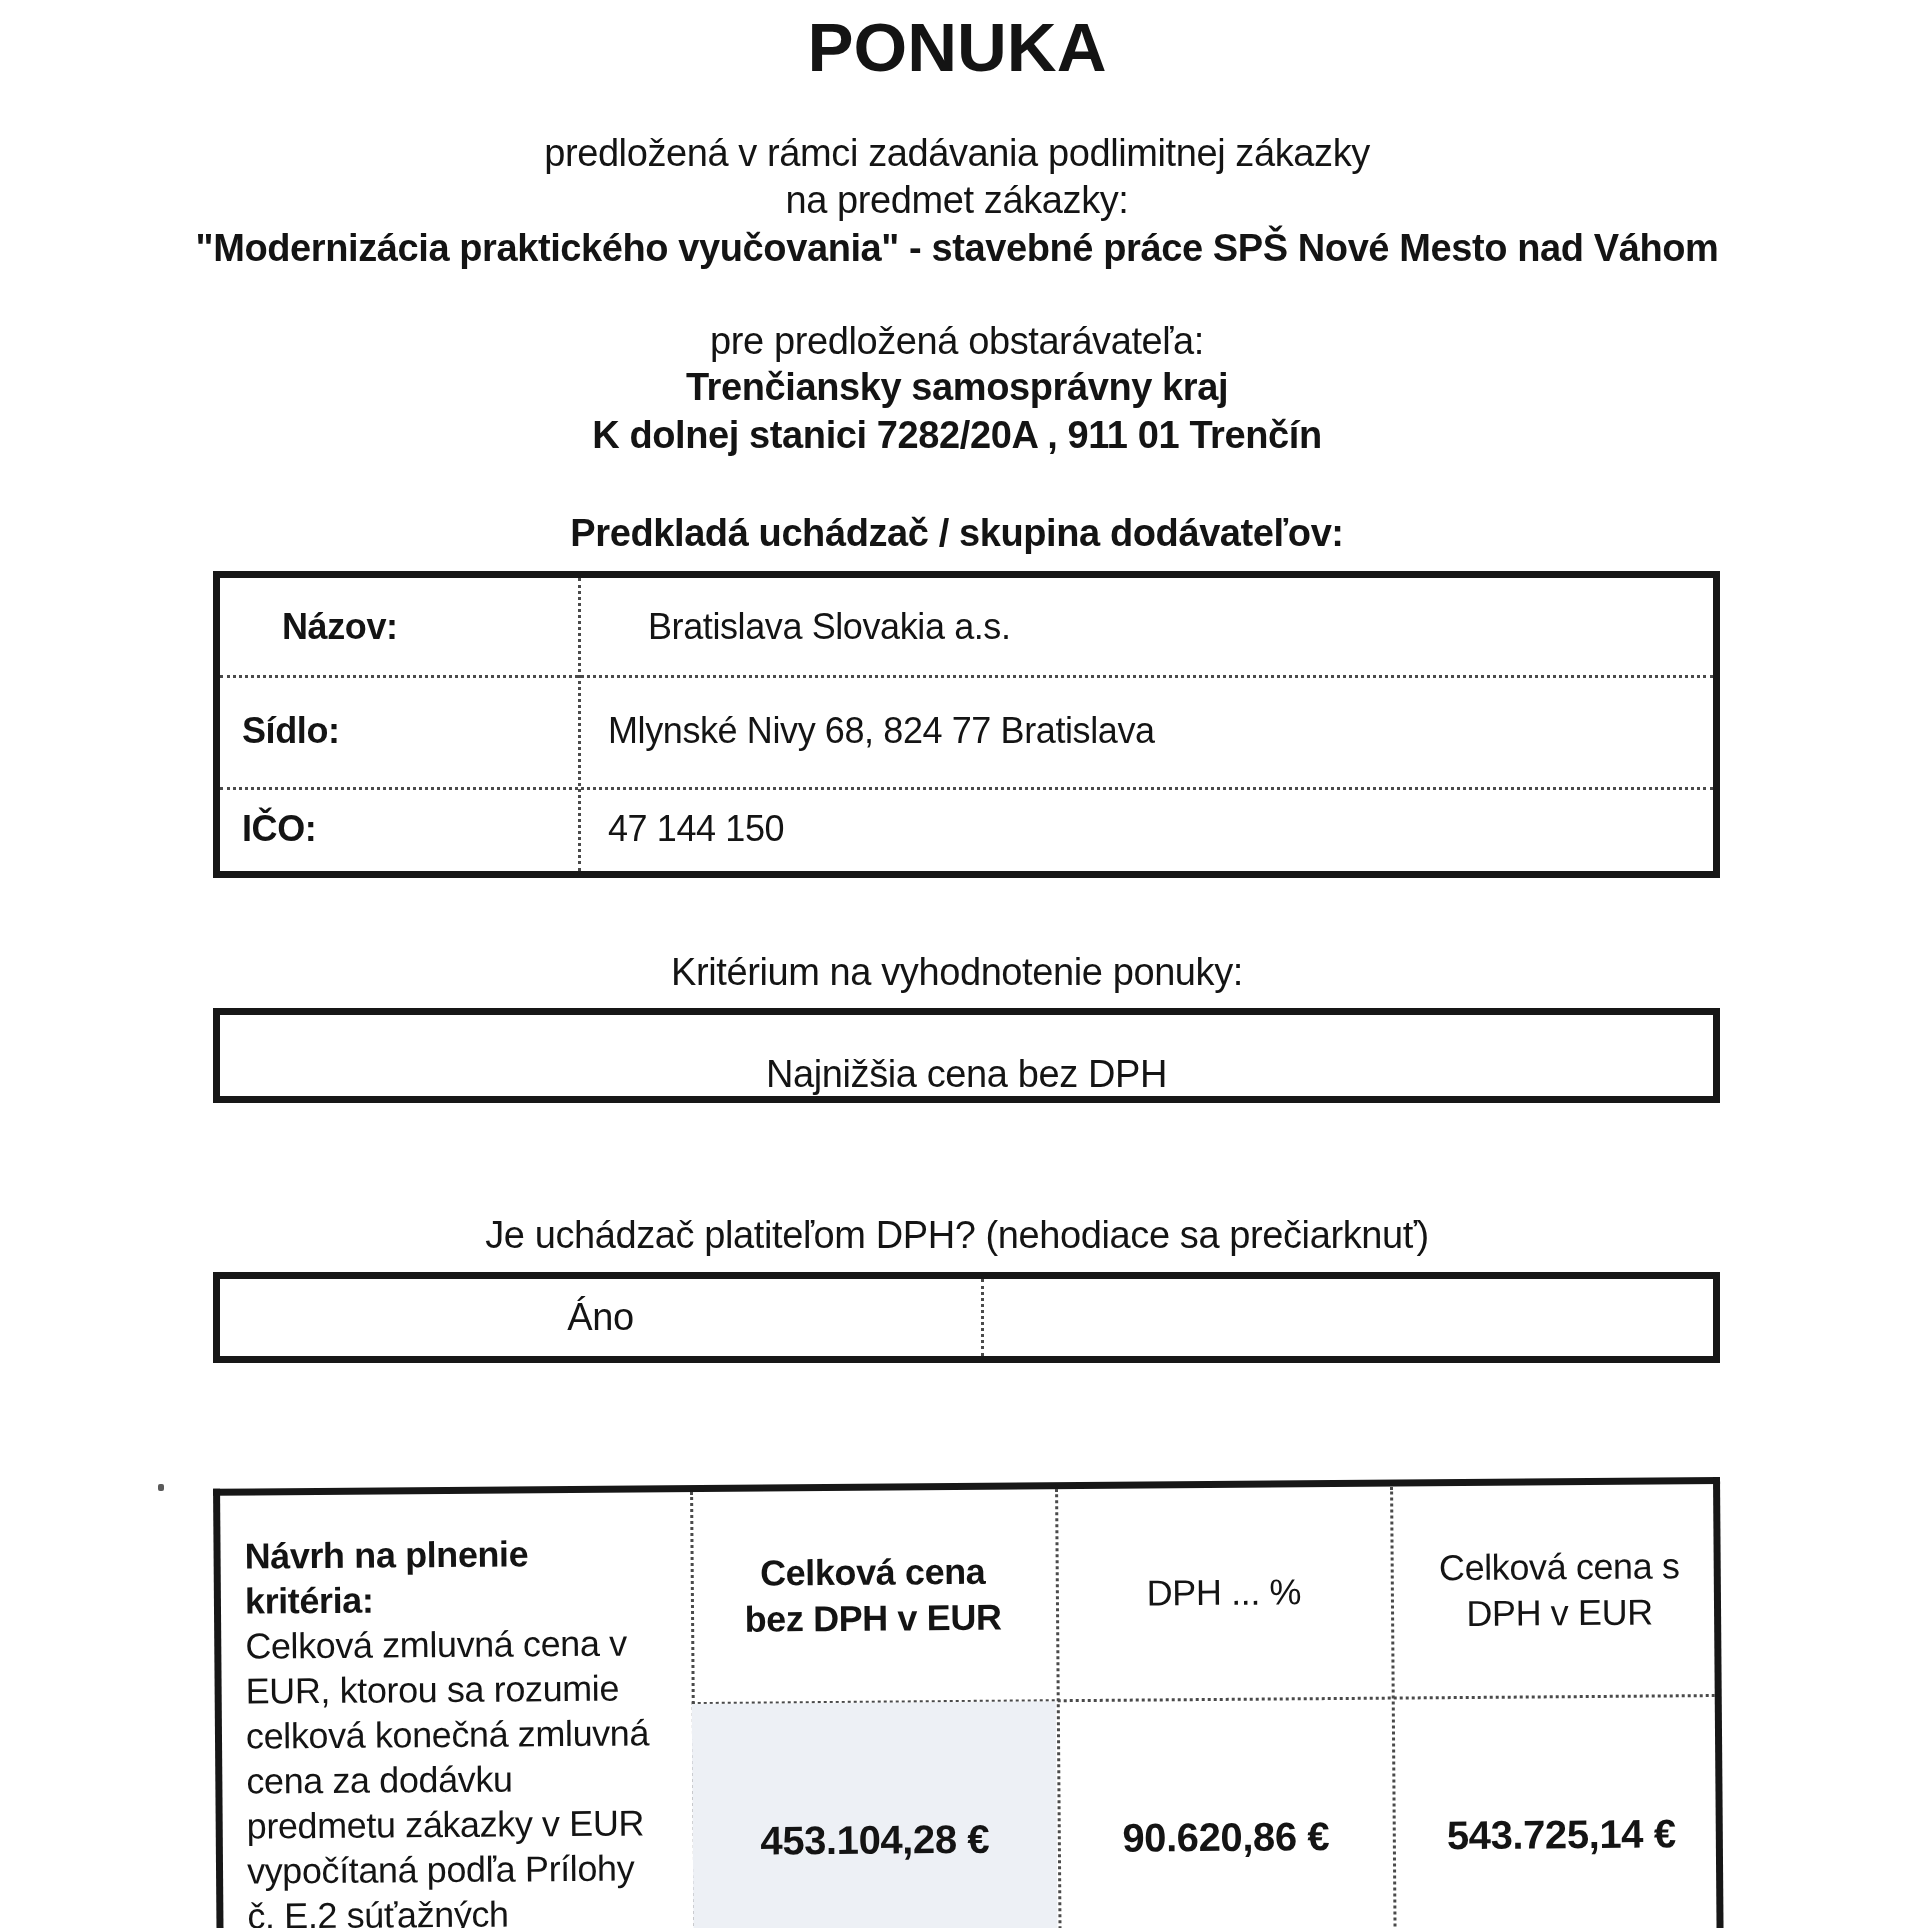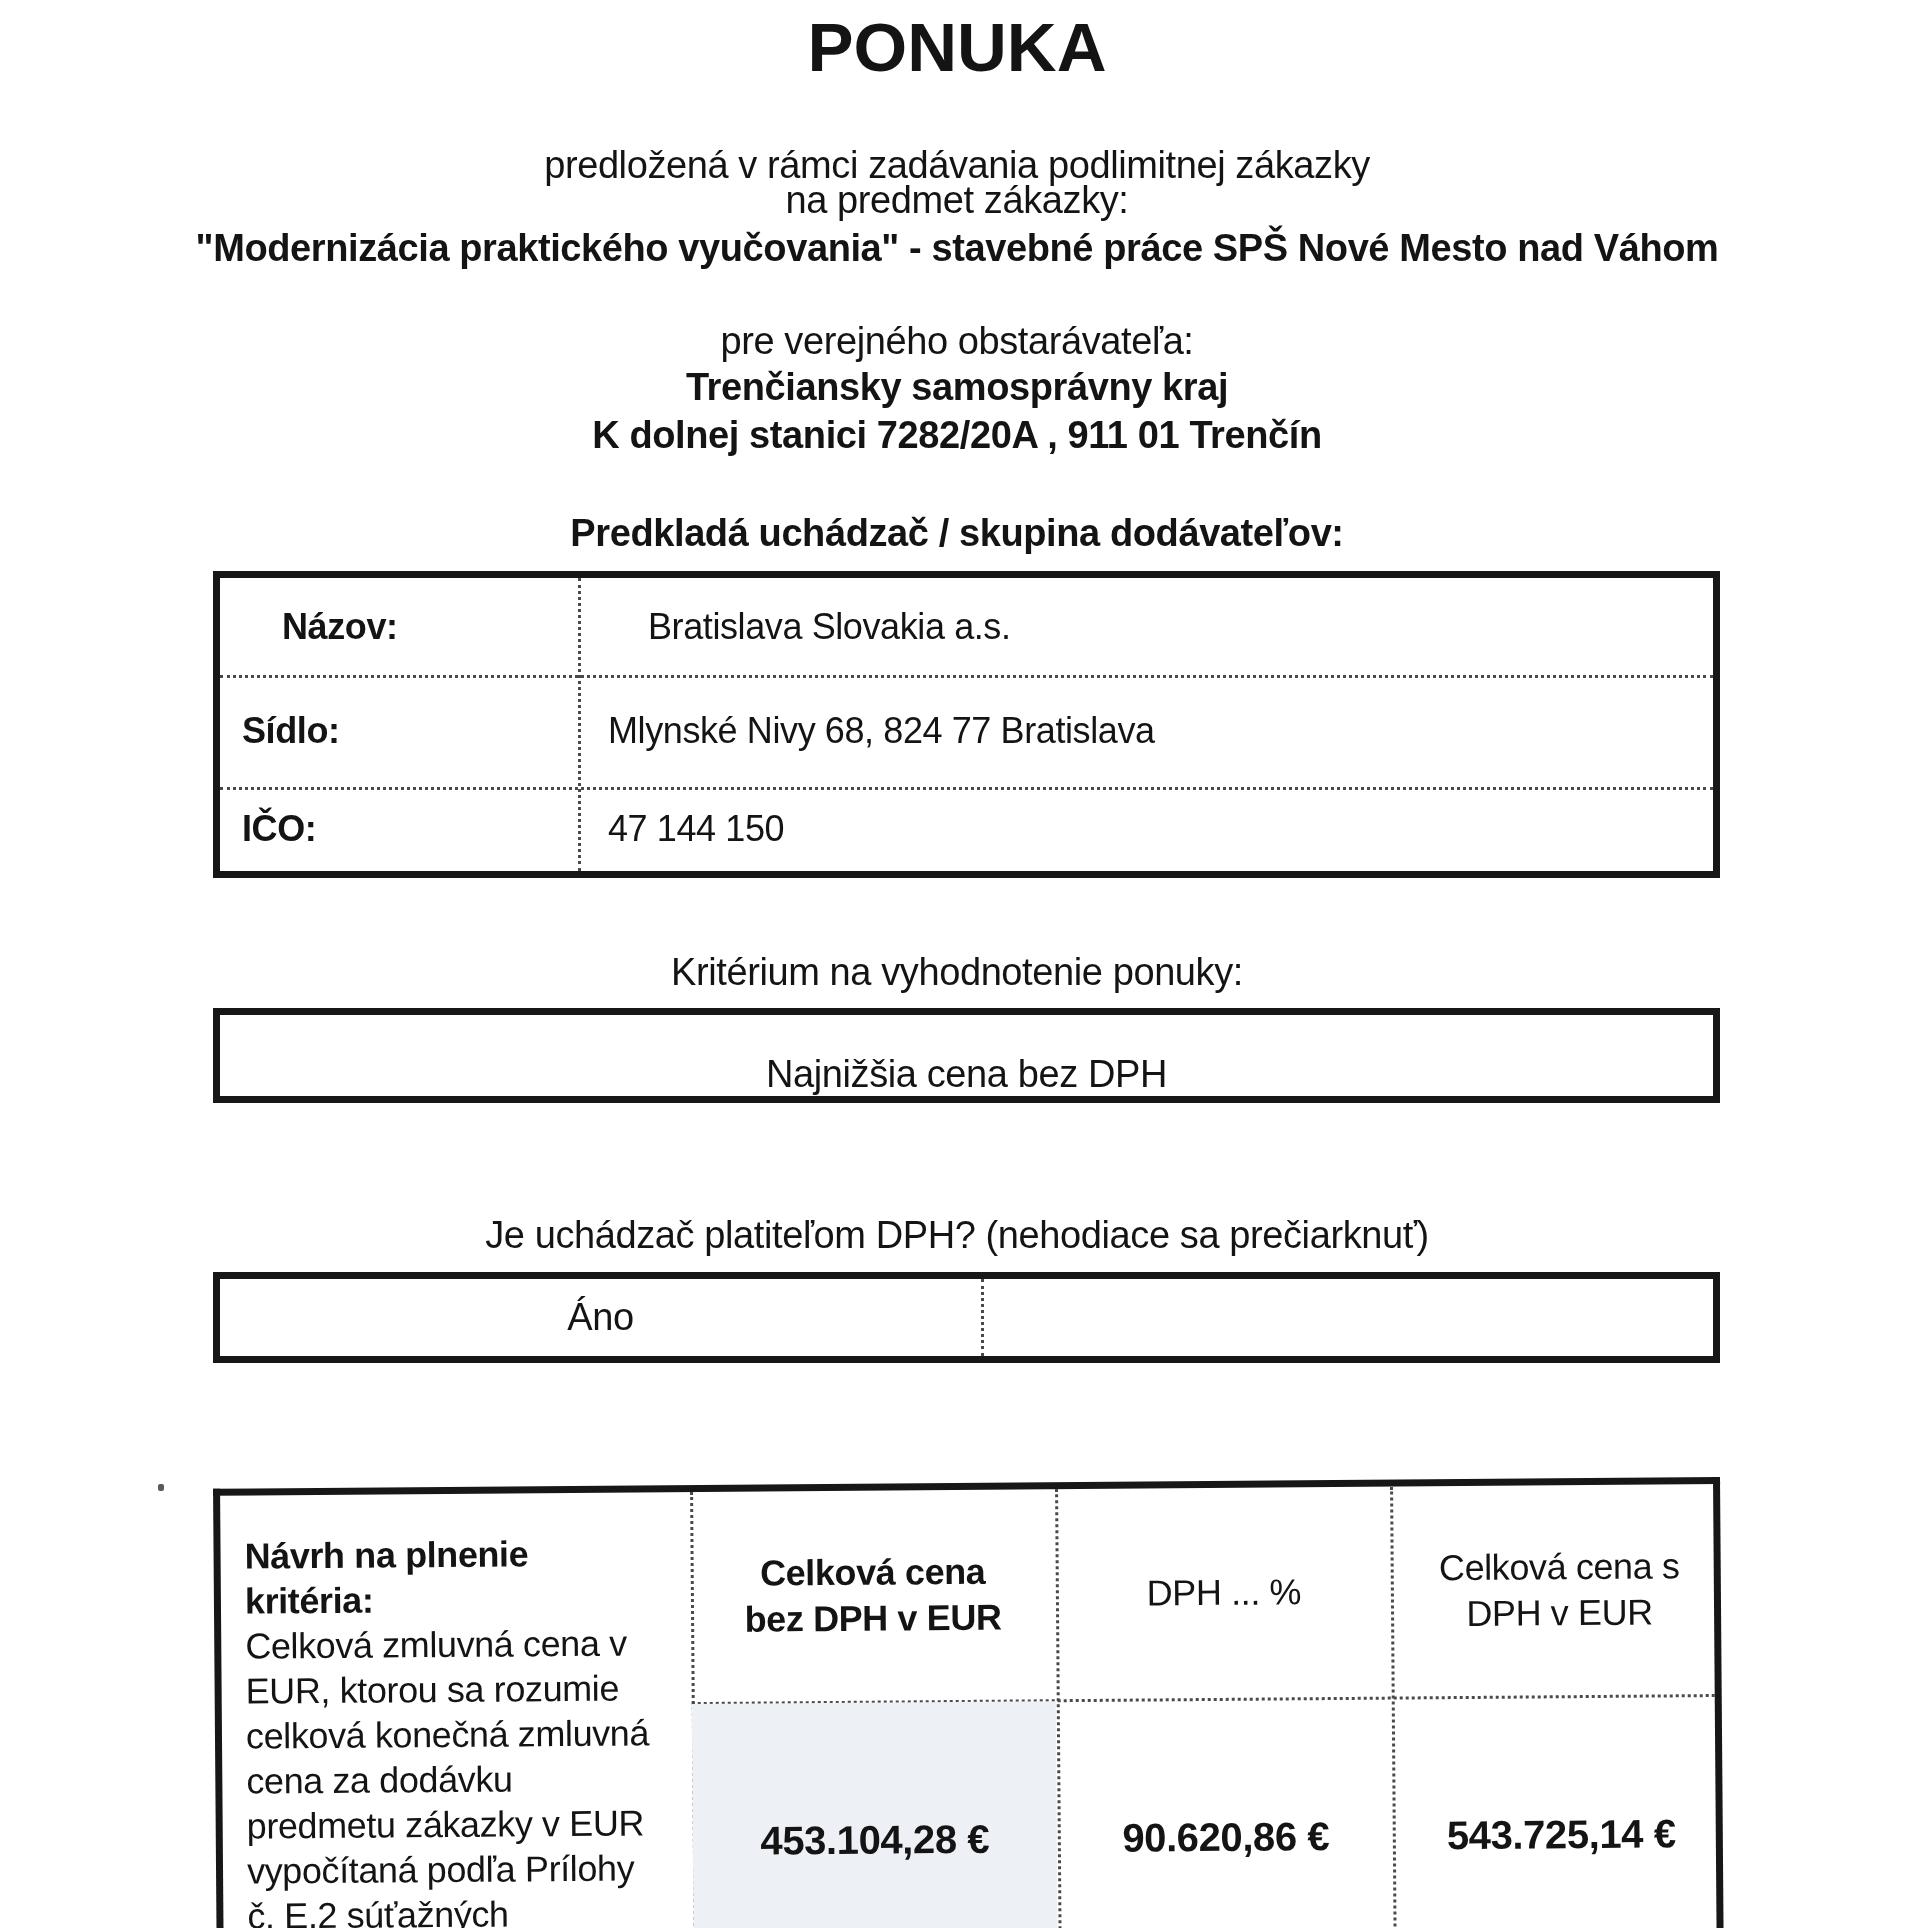--- a/index.html
+++ b/index.html
@@ -101,24 +101,24 @@
   #scan-dot-artifact {
     left: 158px; top: 1484px;
     width: 6px; height: 7px;
     background: #5a5a5a; border-radius: 2px;
   }
 </style>
 </head>
 <body>
 
 <div class="abs center-wrap doc-title">PONUKA</div>
-<div class="abs center-wrap h-line" style="top:143px">predložená v rámci zadávania podlimitnej  zákazky</div>
+<div class="abs center-wrap h-line" style="top:131px">predložená v rámci zadávania podlimitnej  zákazky</div>
 <div class="abs center-wrap h-line" style="top:178px">na predmet zákazky:</div>
 <div class="abs center-wrap h-line bold" style="top:226px">"Modernizácia praktického vyučovania" - stavebné práce SPŠ Nové Mesto nad Váhom</div>
-<div class="abs center-wrap h-line" style="top:319px">pre verejného obstarávateľa:</div>
+<div class="abs center-wrap h-line" style="top:319px">pre predložená obstarávateľa:</div>
 <div class="abs center-wrap h-line bold" style="top:365px">Trenčiansky samosprávny kraj</div>
 <div class="abs center-wrap h-line bold" style="top:413px">K dolnej stanici 7282/20A , 911 01 Trenčín</div>
 <div class="abs center-wrap h-line bold" style="top:511px">Predkladá uchádzač / skupina dodávateľov:</div>
 
 <div class="abs box" id="bidder-table">
   <span class="dotted-v" style="left:358px"></span>
   <span class="dotted-h" style="top:97px; left:0; right:0"></span>
   <span class="dotted-h" style="top:209px; left:0; right:0"></span>
   <div class="bt-row bt-row-0">
     <div class="bt-label">Názov:</div>

